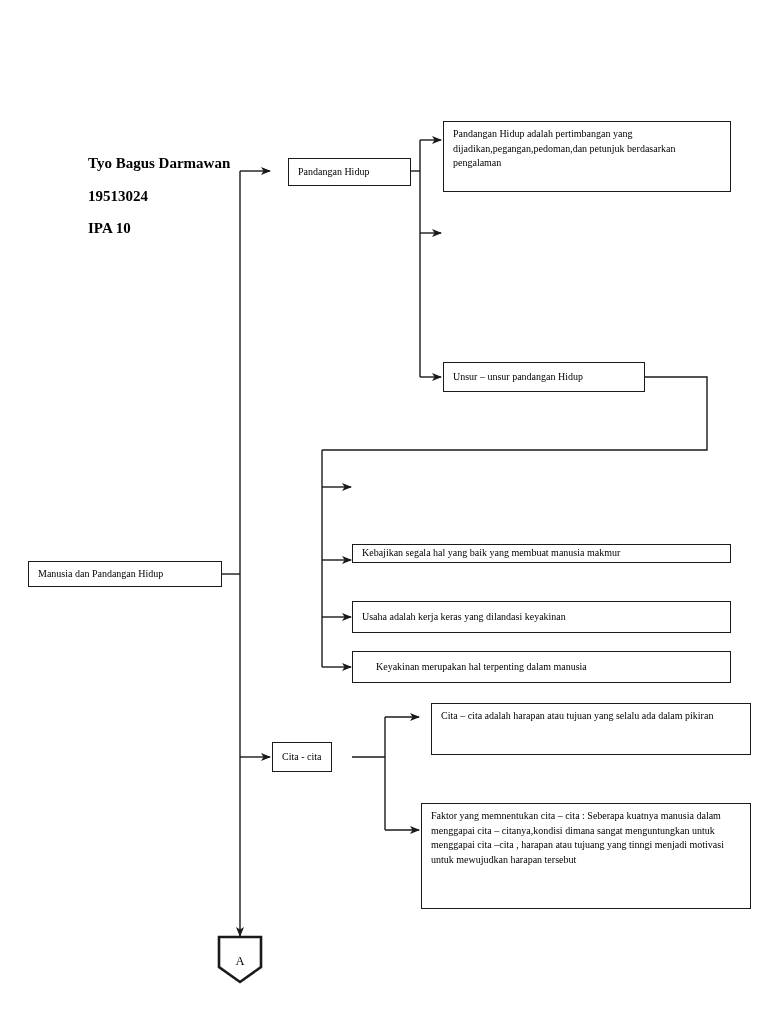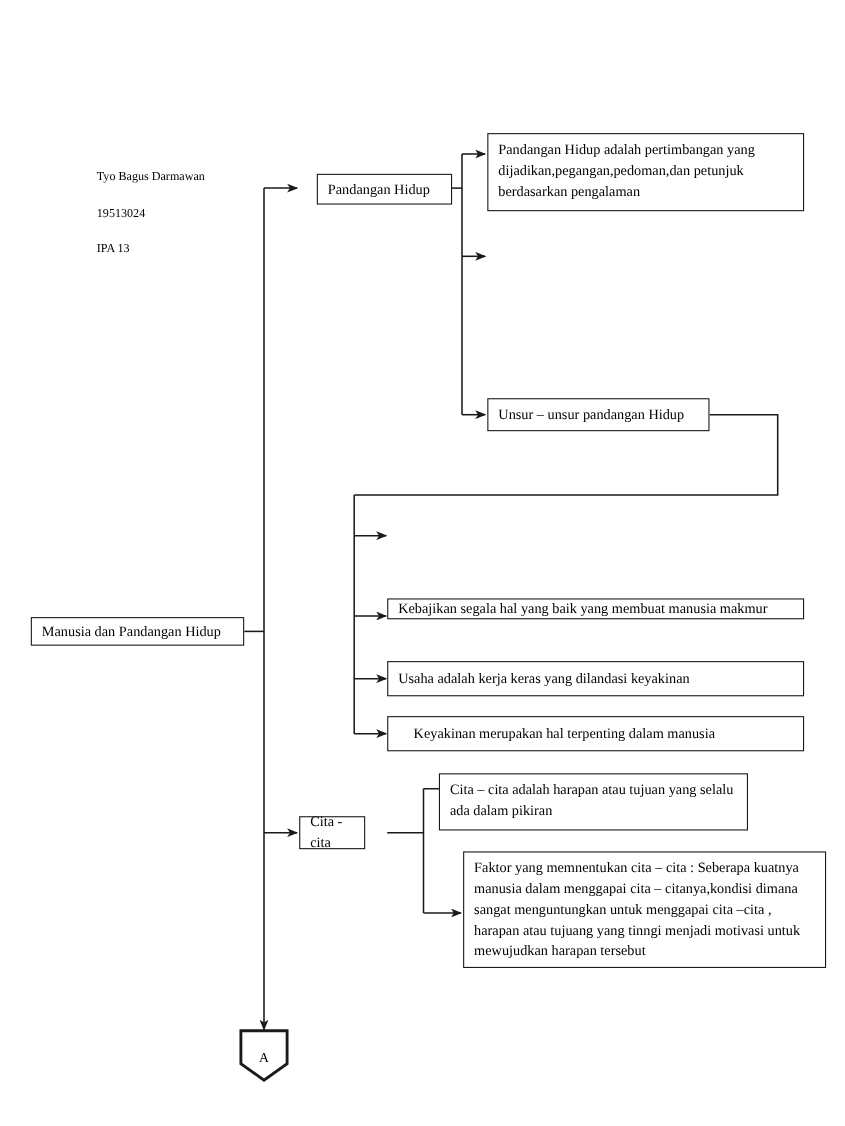--- a/index.html
+++ b/index.html
@@ -22,35 +22,36 @@
     width: 768px;
     height: 1024px;
     pointer-events: none;
   }
   .node {
     position: absolute;
     box-sizing: border-box;
     border: 1px solid #1a1a1a;
     background: #ffffff;
     font-family: "Liberation Serif", "DejaVu Serif", serif;
-    font-size: 13px;
+    font-size: 10px;
     line-height: 1.45;
     color: #000000;
     padding: 5px 8px 5px 9px;
   }
   .node.center {
     display: flex;
     align-items: center;
   }
   .hdr {
     position: absolute;
     font-family: "Liberation Serif", "DejaVu Serif", serif;
-    font-size: 11px;
+    font-size: 15px;
     color: #000000;
     white-space: nowrap;
+    font-weight: bold;
   }
   .pentagon {
     position: absolute;
     display: flex;
     align-items: flex-start;
     justify-content: center;
   }
   .pentagon .plabel {
     position: absolute;
     top: 17px;
@@ -62,21 +63,21 @@
     color: #000000;
   }
 </style>
 </head>
 <body>
 
 <div id="page">
 
   <div class="hdr" style="left:88px; top:155px;">Tyo Bagus Darmawan</div>
   <div class="hdr" style="left:88px; top:188px;">19513024</div>
-  <div class="hdr" style="left:88px; top:220px;">IPA 13</div>
+  <div class="hdr" style="left:88px; top:220px;">IPA 10</div>
 
   <svg id="wires" viewBox="0 0 768 1024">
     <defs>
       <marker id="ah" markerWidth="10" markerHeight="8" refX="9" refY="4" orient="auto" markerUnits="userSpaceOnUse">
         <path d="M0,0 L10,4 L0,8 L2.6,4 Z" fill="#1a1a1a"></path>
       </marker>
     </defs>
     <g stroke="#1a1a1a" stroke-width="1.4" fill="none">
 
       <path d="M222,574 L240,574"></path>
@@ -124,21 +125,21 @@
 
   <div class="node center" style="left:443px; top:362px; width:202px; height:30px;text-align:center;">Unsur – unsur pandangan Hidup</div>
 
 
   <div class="node center" style="left:352px; top:544px; width:379px; height:19px;">Kebajikan segala hal yang baik yang membuat manusia makmur</div>
 
   <div class="node center" style="left:352px; top:601px; width:379px; height:32px;">Usaha adalah kerja keras yang dilandasi keyakinan</div>
 
   <div class="node center" style="left:352px; top:651px; width:379px; height:32px;padding-left:23px;">Keyakinan merupakan hal terpenting dalam manusia</div>
 
-  <div class="node" style="left:399px; top:703px; width:281px; height:52px;">Cita – cita adalah harapan atau tujuan yang selalu ada dalam pikiran</div>
+  <div class="node" style="left:431px; top:703px; width:320px; height:52px;">Cita – cita adalah harapan atau tujuan yang selalu ada dalam pikiran</div>
 
-  <div class="node" style="left:421px; top:774px; width:330px; height:106px;">Faktor  yang memnentukan cita – cita : Seberapa kuatnya manusia dalam menggapai cita – citanya,kondisi dimana sangat  menguntungkan untuk menggapai cita –cita , harapan atau tujuang yang tinngi menjadi motivasi untuk mewujudkan harapan tersebut</div>
+  <div class="node" style="left:421px; top:803px; width:330px; height:106px;">Faktor  yang memnentukan cita – cita : Seberapa kuatnya manusia dalam menggapai cita – citanya,kondisi dimana sangat  menguntungkan untuk menggapai cita –cita , harapan atau tujuang yang tinngi menjadi motivasi untuk mewujudkan harapan tersebut</div>
 
   <div class="pentagon" style="left:219px; top:937px; width:42px; height:45px;">
     <span class="plabel">A</span>
   </div>
 
 </div>
 
 </body></html>

